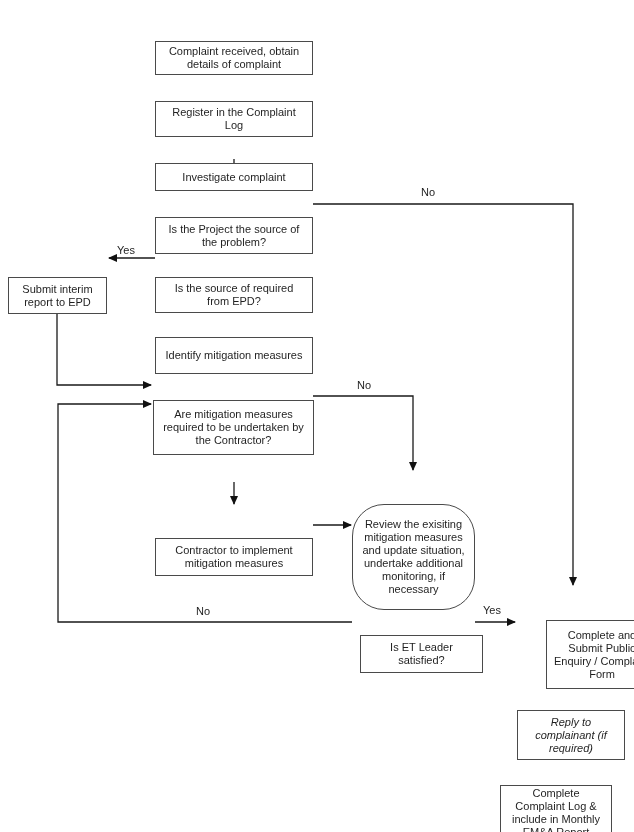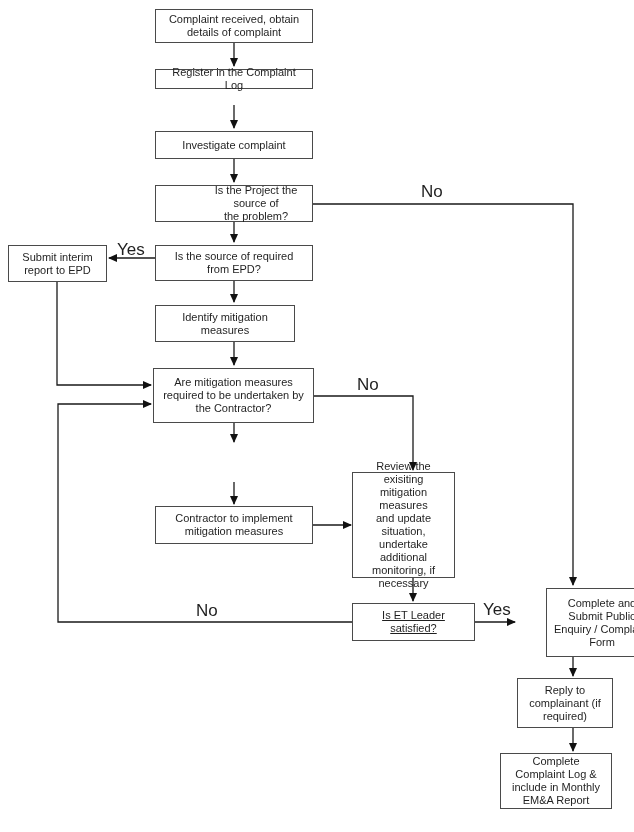--- a/index.html
+++ b/index.html
@@ -23,42 +23,43 @@
     background: #ffffff;
     color: #1f1f1f;
     font-size: 11px;
     line-height: 13px;
     text-align: center;
     display: flex;
     align-items: center;
     justify-content: center;
     white-space: pre-line;
     padding: 1px 2px;
+    margin-top: 32px;
   }
   .edge-label {
     position: absolute;
     color: #1f1f1f;
-    font-size: 17px;
+    font-size: 11px;
     line-height: 12px;
   }
   
   .n-b1  { left:155px; top:9px;   width:158px; height:34px; }
-  .n-b2  { left:155px; top:69px;  width:158px; height:20px; }
+  .n-b2  { left:155px; top:69px;  width:158px; height:36px; }
   .n-b3  { left:155px; top:131px; width:158px; height:28px; }
-  .n-b4  { left:155px; top:185px; width:158px; height:37px;padding-left:46px; }
+  .n-b4  { left:155px; top:185px; width:158px; height:37px; }
   .n-b5  { left:155px; top:245px; width:158px; height:36px; }
-  .n-b6  { left:155px; top:305px; width:140px; height:37px; }
+  .n-b6  { left:155px; top:305px; width:158px; height:37px; }
   .n-b7  { left:8px;   top:245px; width:99px;  height:37px; }
   .n-b8  { left:153px; top:368px; width:161px; height:55px; }
   .n-b9  { left:155px; top:445px; width:158px; height:37px; }
   .n-b10 { left:155px; top:506px; width:158px; height:38px; }
-  .n-b11 { left:352px; top:472px; width:103px; height:106px; }
-  .n-b12 { left:352px; top:603px; width:123px; height:38px;text-decoration:underline; }
+  .n-b11 { left:352px; top:472px; width:123px; height:106px;border-radius:32px; }
+  .n-b12 { left:360px; top:603px; width:123px; height:38px; }
   .n-b13 { left:546px; top:588px; width:112px; height:69px; }
-  .n-b14 { left:517px; top:678px; width:96px; height:50px; }
+  .n-b14 { left:517px; top:678px; width:108px; height:50px;font-style:italic; }
   .n-b15 { left:500px; top:753px; width:112px; height:56px; }
   
   .l-no-top    { left:421px; top:186px; }
   .l-yes-epd   { left:117px; top:244px; }
   .l-no-mid    { left:357px; top:379px; }
   .l-yes-et    { left:483px; top:604px; }
   .l-no-bottom { left:196px; top:605px; }
 </style>
 </head>
 <body>

